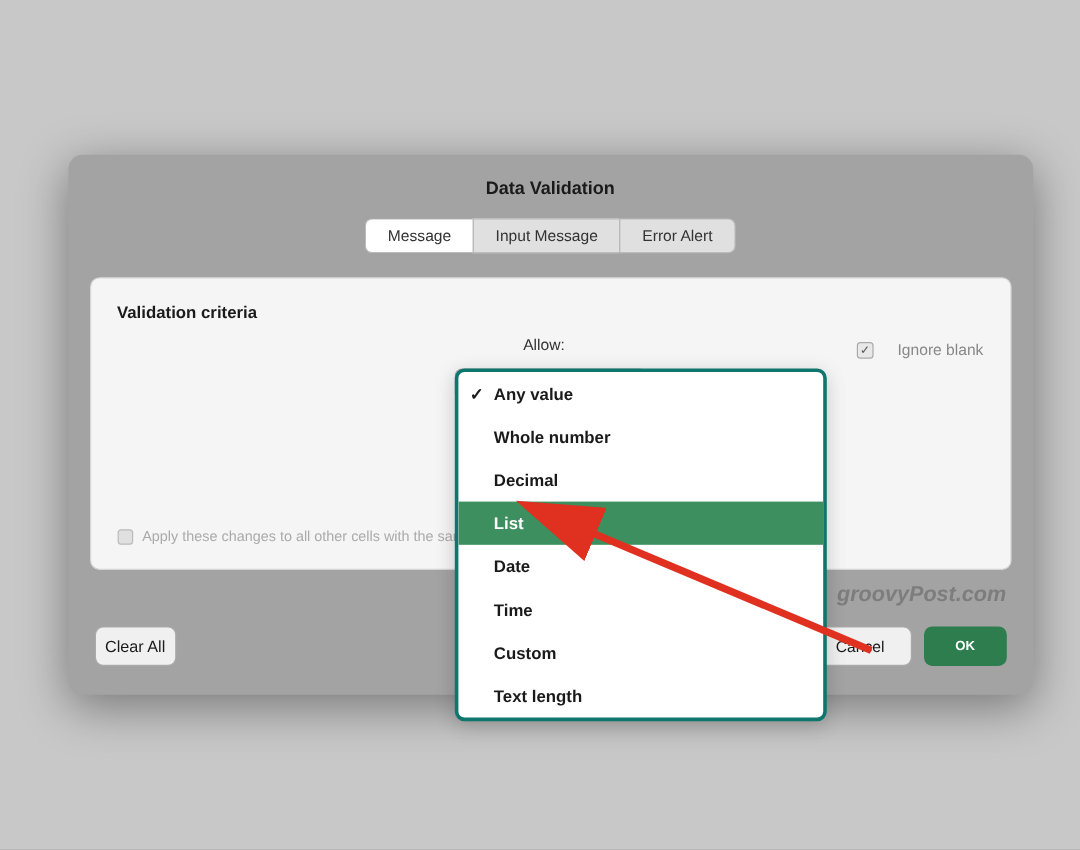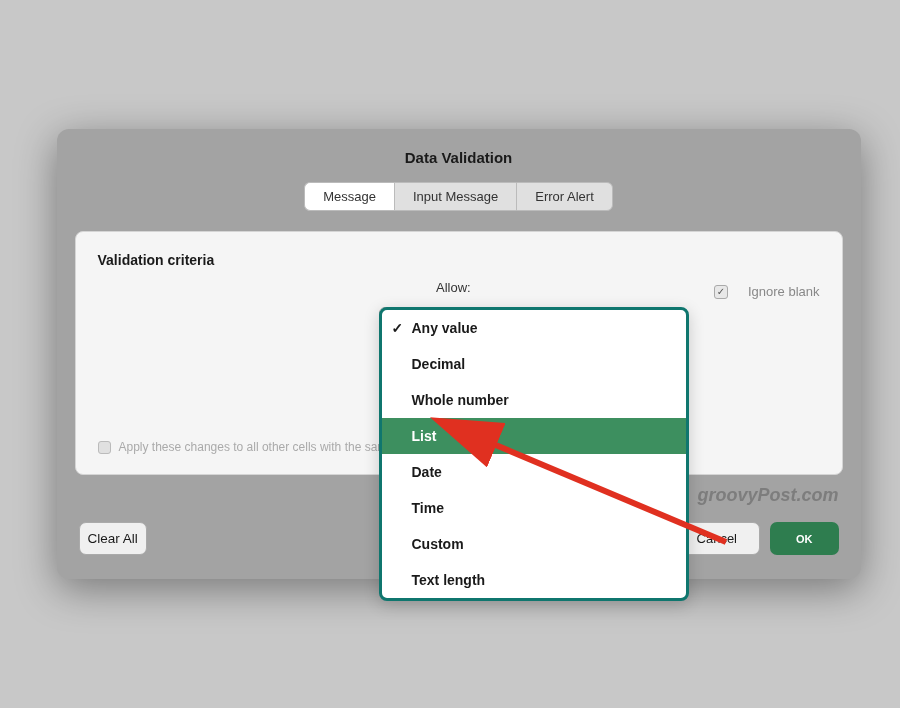--- a/index.html
+++ b/index.html
@@ -297,24 +297,24 @@
 
       <div class="dropdown-container">
         <div class="dropdown-trigger">
           <span>List</span>
         </div>
         <div class="dropdown-menu">
           <div class="dropdown-item checked">
             <span>Any value</span>
           </div>
           <div class="dropdown-item">
+            <span>Whole number</span>
+          </div>
+          <div class="dropdown-item">
             <span>Decimal</span>
-          </div>
-          <div class="dropdown-item">
-            <span>Whole number</span>
           </div>
           <div class="dropdown-item selected">
             <span>List</span>
           </div>
           <div class="dropdown-item">
             <span>Date</span>
           </div>
           <div class="dropdown-item">
             <span>Time</span>
           </div>

